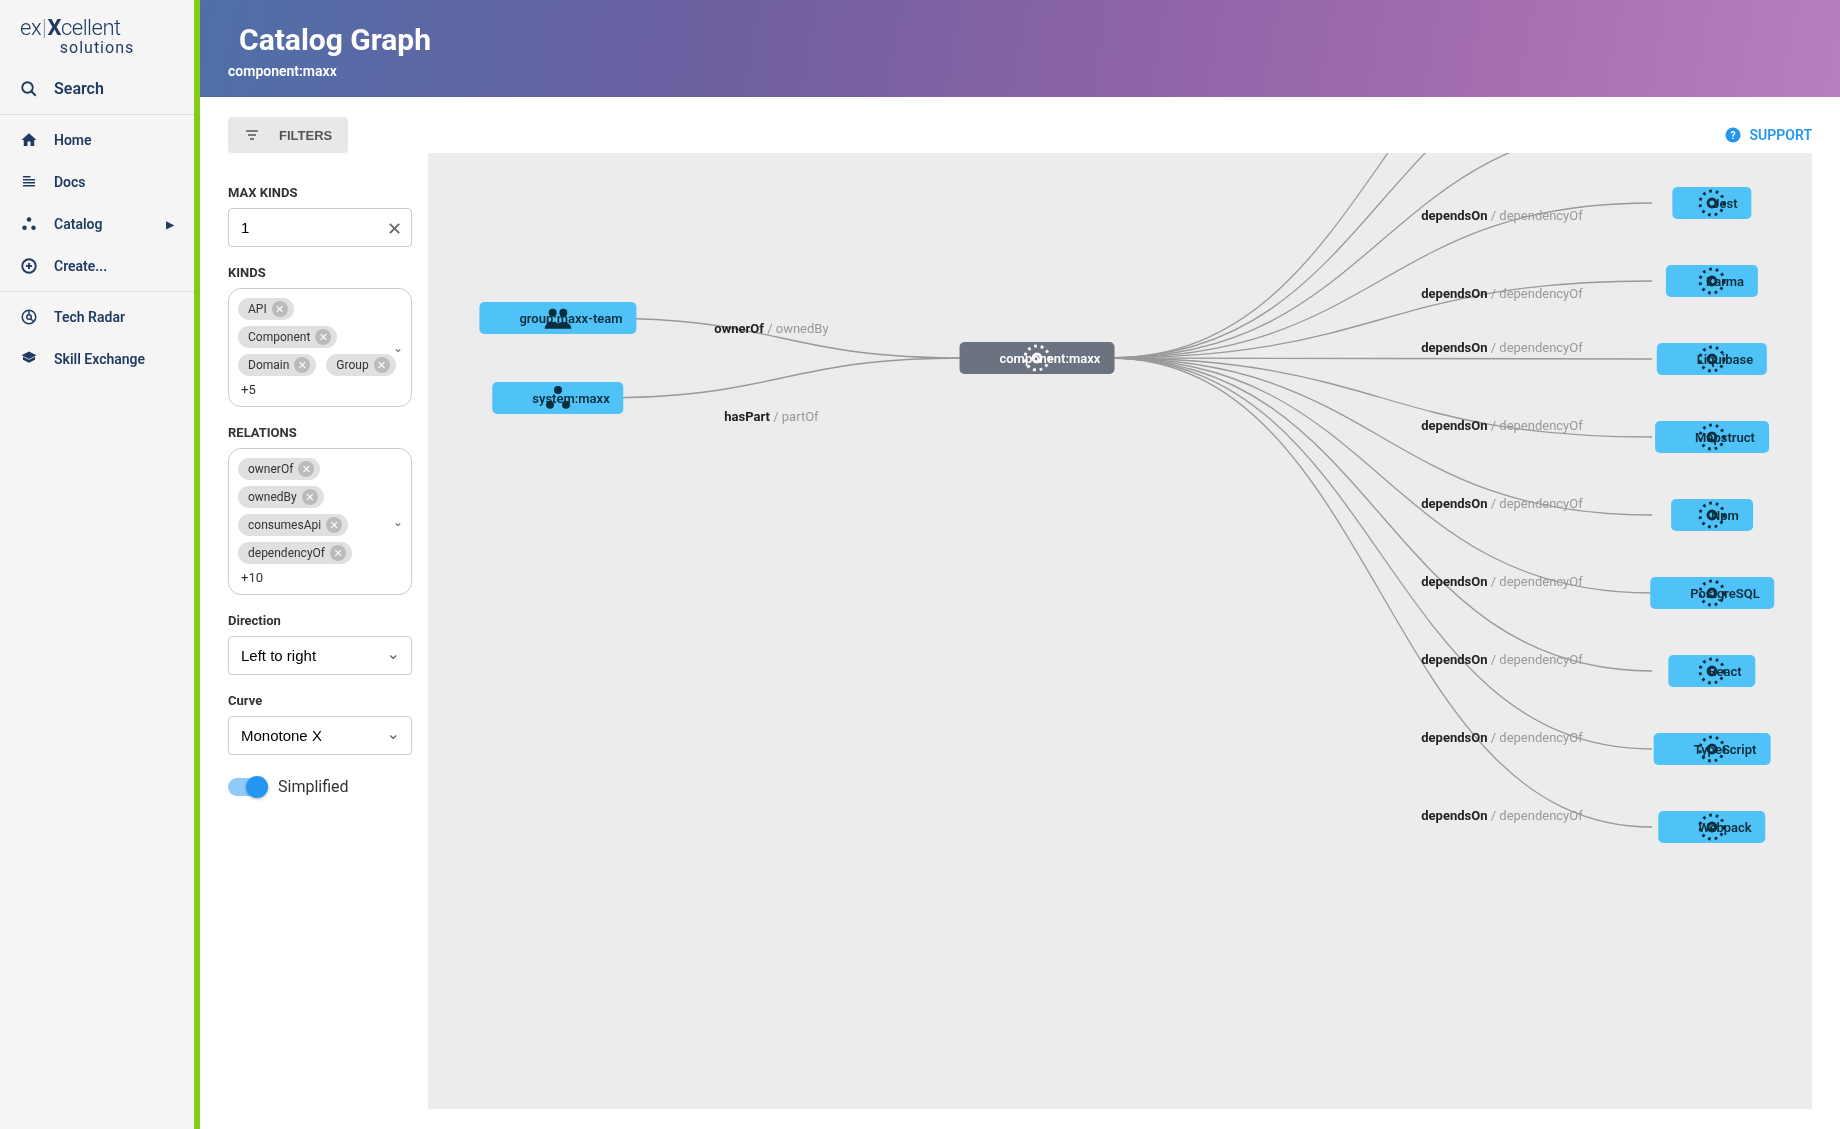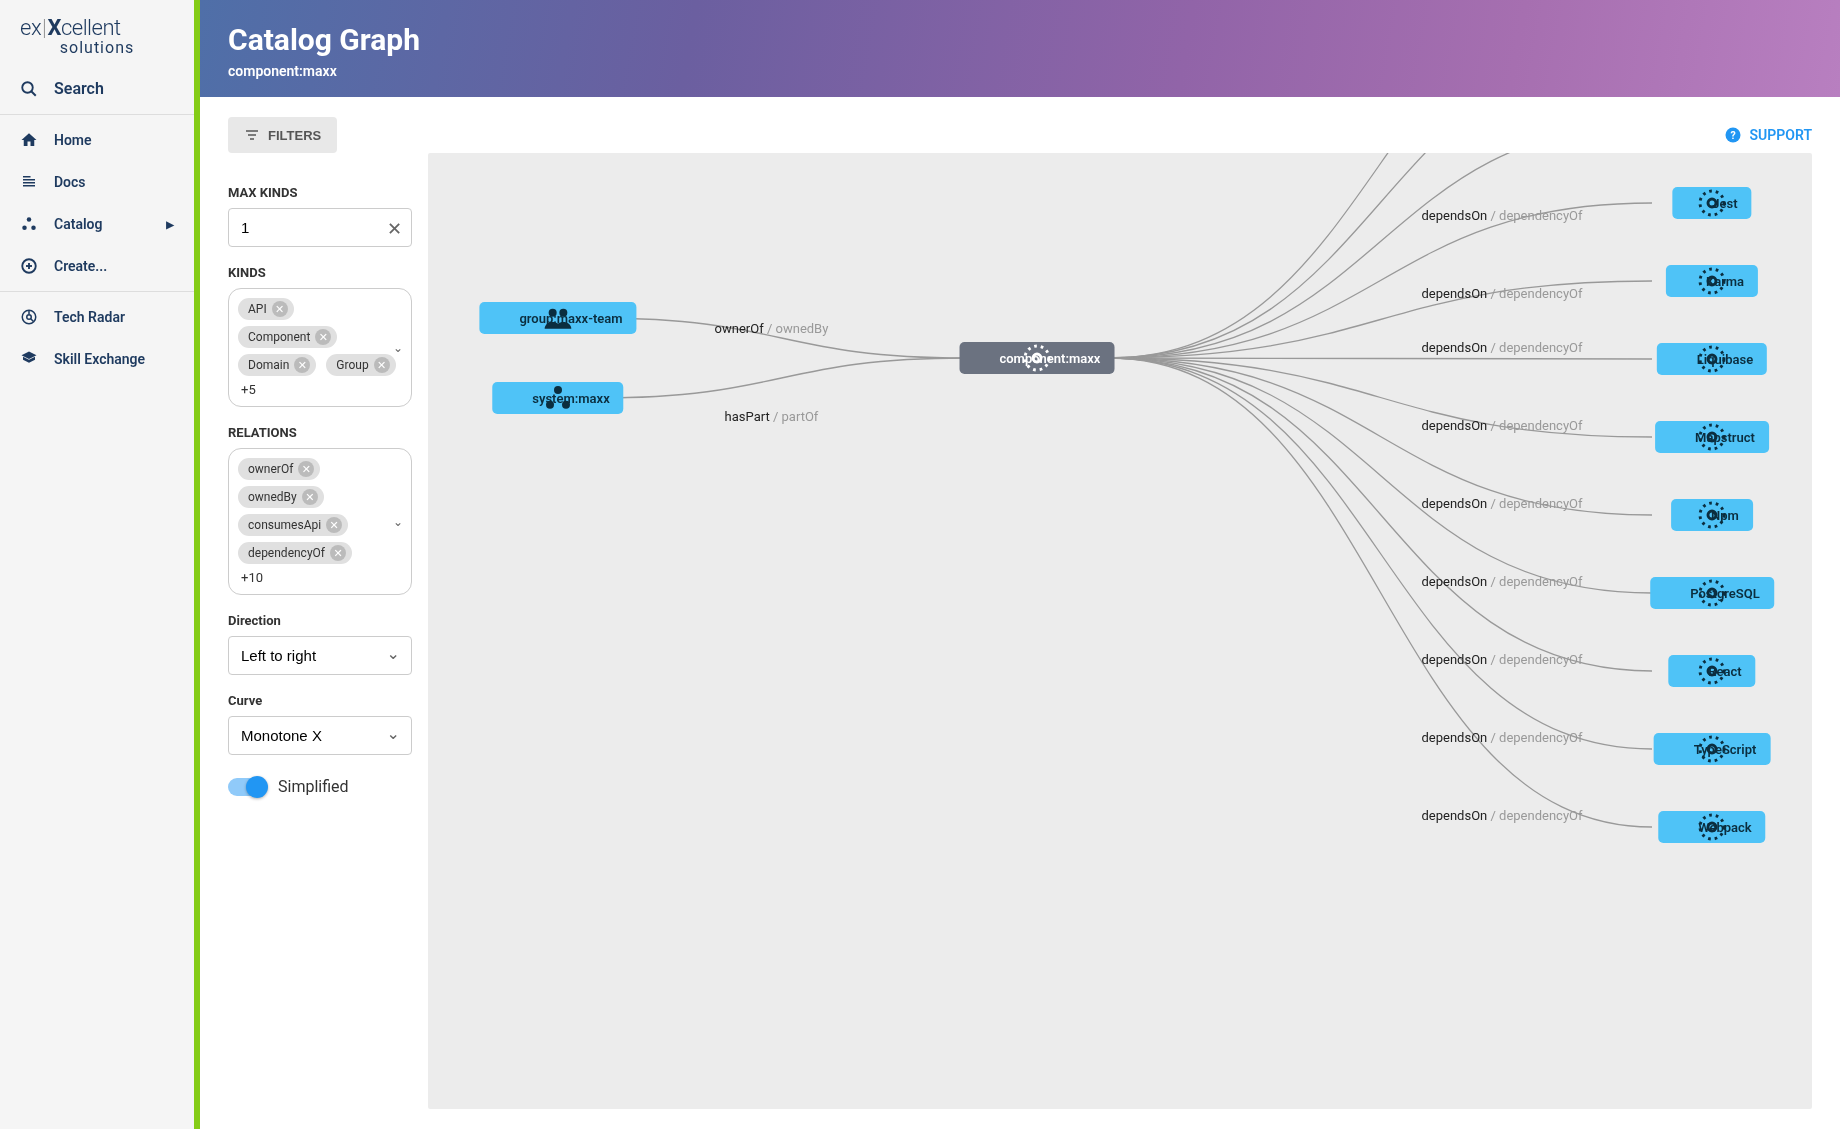--- a/index.html
+++ b/index.html
@@ -17,24 +17,24 @@
 .search-row { display: flex; align-items: center; padding: 12px 20px; color: #1e3a5f; cursor: pointer; font-weight: 600; }
 .search-row svg { margin-right: 16px; }
 .nav-divider { height: 1px; background: #ddd; margin: 4px 0; }
 .nav-item { display: flex; align-items: center; padding: 12px 20px; color: #1e3a5f; font-weight: 600; font-size: 14px; cursor: pointer; }
 .nav-item svg { margin-right: 16px; flex-shrink: 0; }
 .nav-item .chev { margin-left: auto; font-size: 10px; }
 
 
 .main { flex: 1; display: flex; flex-direction: column; overflow: hidden; }
 .header { background: linear-gradient(100deg, #4f6fa8 0%, #6b5fa0 30%, #9164a8 60%, #a66fb0 80%, #b87fc0 100%); color: #fff; padding: 22px 28px 18px; }
-.header h1 { font-size: 30px; font-weight: 700; margin-bottom: 6px; }
+.header h1 { font-size: 30px; font-weight: 700; margin-bottom: 6px; margin-left: 11px; }
 .header .sub { font-size: 14px; font-weight: 600; }
 .toolbar { padding: 20px 28px 0; display: flex; align-items: center; justify-content: space-between; }
-.filters-btn { display: inline-flex; align-items: center; gap: 8px; background: #e8e8e8; border: none; padding: 10px 16px; font-size: 13px; font-weight: 600; color: #555; border-radius: 4px; cursor: pointer; }
+.filters-btn { display: inline-flex; align-items: center; gap: 19px; background: #e8e8e8; border: none; padding: 10px 16px; font-size: 13px; font-weight: 600; color: #555; border-radius: 4px; cursor: pointer; }
 .support { display: inline-flex; align-items: center; gap: 8px; color: #2196f3; font-weight: 600; font-size: 14px; cursor: pointer; }
 
 .body-row { flex: 1; display: flex; padding: 0 28px 20px; gap: 16px; overflow: hidden; }
 
 
 .filter-panel { width: 184px; padding-top: 14px; }
 .fp-label { font-size: 13px; font-weight: 700; color: #333; margin-bottom: 8px; margin-top: 18px; }
 .fp-input-wrap { position: relative; }
 .fp-input { width: 100%; padding: 10px 36px 10px 12px; border: 1px solid #ccc; border-radius: 4px; font-size: 15px; }
 .fp-clear { position: absolute; right: 10px; top: 50%; transform: translateY(-50%); color: #666; cursor: pointer; font-size: 18px; }
@@ -51,21 +51,21 @@
 .toggle .knob { position: absolute; width: 22px; height: 22px; background: #2196f3; border-radius: 50%; right: -2px; top: -2px; box-shadow: 0 1px 3px rgba(0,0,0,0.3); }
 
 
 .graph { flex: 1; background: #ececec; border-radius: 2px; position: relative; overflow: hidden; }
 .graph svg { position: absolute; width: 100%; height: 100%; left: 0; top: 0; }
 
 .node { position: absolute; display: flex; align-items: center; gap: 8px; padding: 7px 14px; border-radius: 5px; font-size: 13px; font-weight: 600; white-space: nowrap; }
 .node.blue { background: #4fc3f7; color: #0b2e3f; }
 .node.dark { background: #6b7280; color: #fff; }
 .edge-label { position: absolute; font-size: 13px; white-space: nowrap; }
-.edge-label .prim { color: #222; font-weight: 400; }
+.edge-label .prim { color: #222; font-weight: 700; }
 .edge-label .sec { color: #999; }
 
 .icon-sm { width: 18px; height: 18px; display: inline-flex; align-items: center; justify-content: center; }
 </style>
 </head>
 <body>
 
 <div class="layout">
   <aside class="sidebar">
     <div class="logo">

